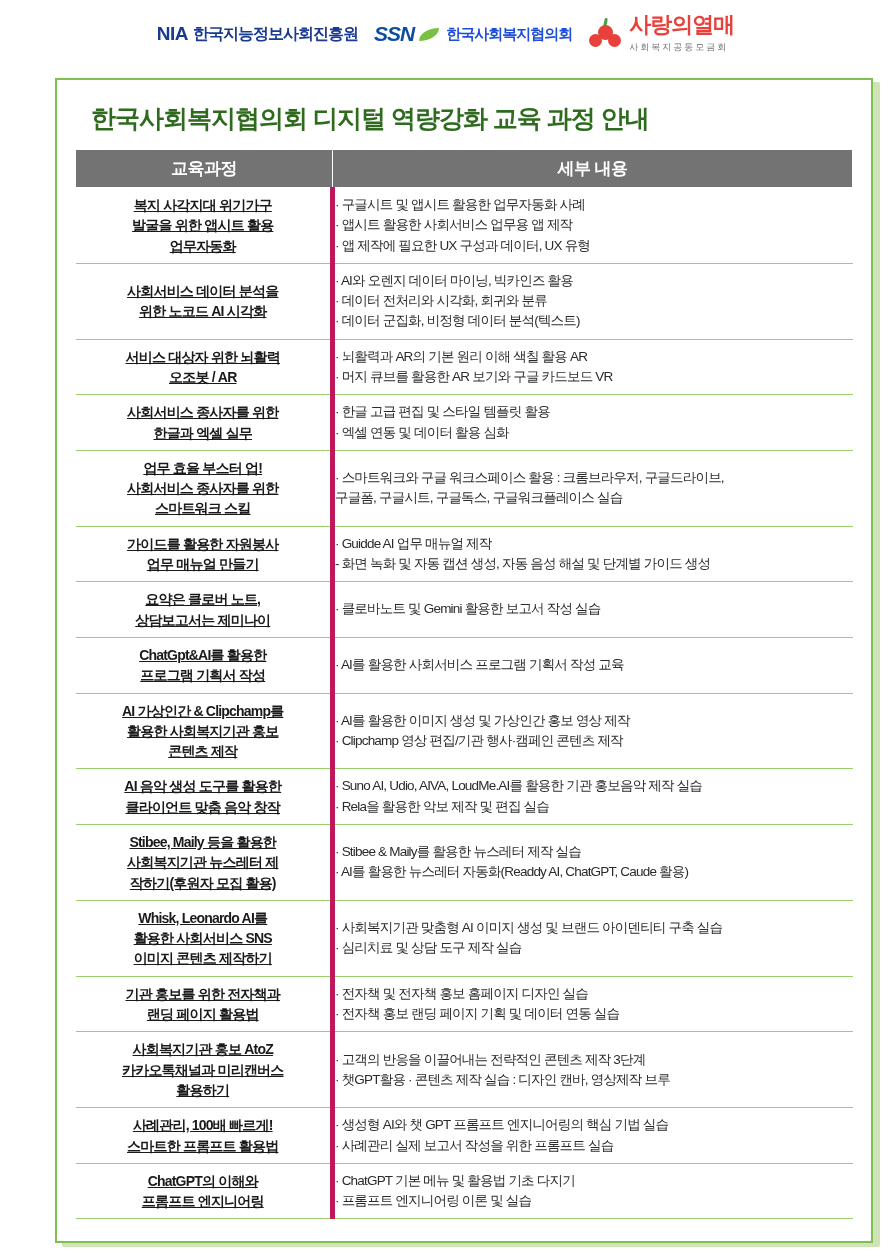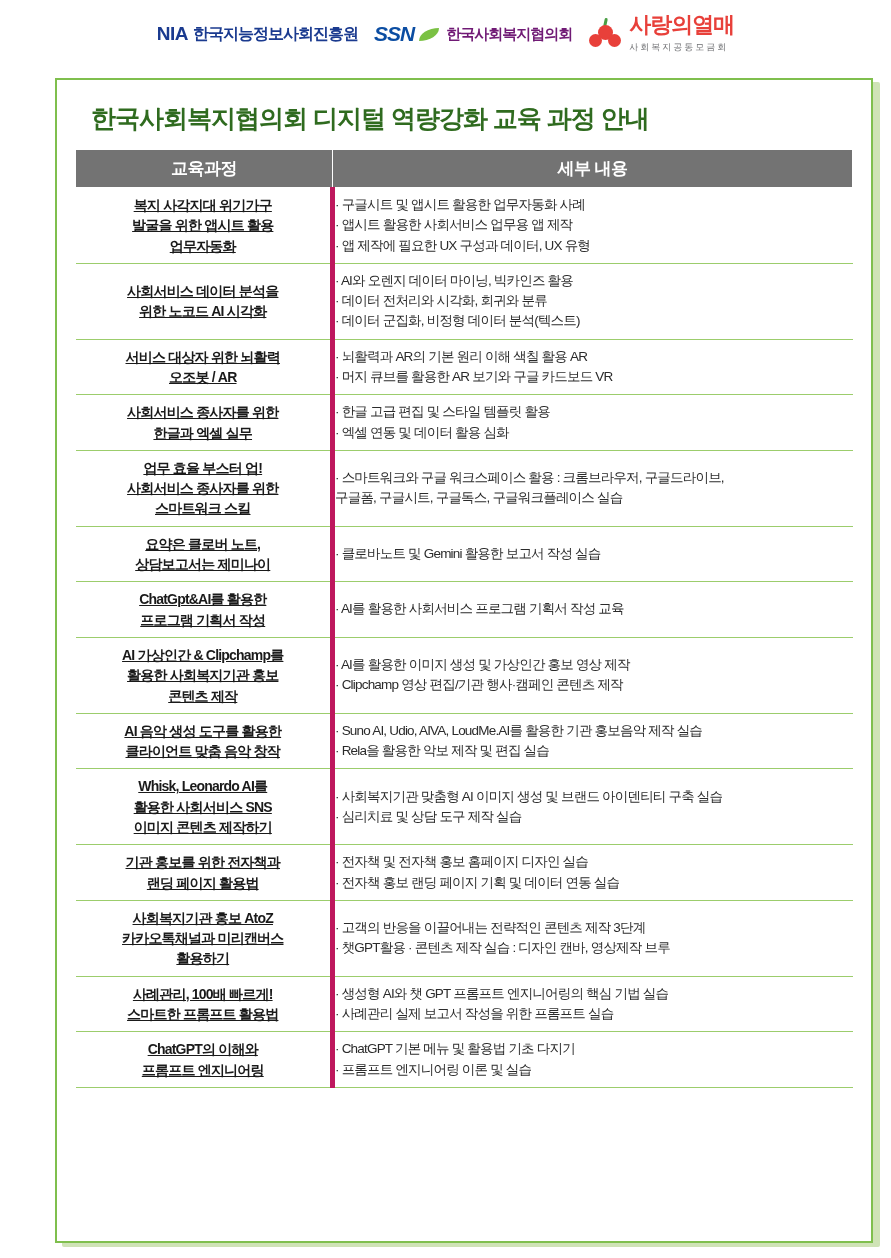--- a/index.html
+++ b/index.html
@@ -61,21 +61,21 @@
     content: "";
     position: absolute;
     left: 0; top: 2px;
     width: 20px; height: 13px;
     background: #7ac143;
     border-radius: 100% 0 100% 0;
   }
   .logo-ssn .ssn-text {
     font-size: 15px;
     font-weight: bold;
-    color: #701a75;
+    color: #1d4ed8;
     letter-spacing: -1px;
   }
   .logo-fruit .fruit-mark {
     width: 36px; height: 34px;
     position: relative;
     display: inline-block;
   }
   .logo-fruit .fruit-mark .berry {
     position: absolute;
     border-radius: 50%;
@@ -272,20 +272,30 @@
             <span class="detail-line">사회서비스 종사자를 위한</span>
             <span class="detail-line">스마트워크 스킬</span>
           </td>
           <td class="c-detail">
             <span class="detail-line">· 스마트워크와 구글 워크스페이스 활용 : 크롬브라우저, 구글드라이브,</span>
             <span class="detail-line">  구글폼, 구글시트, 구글독스, 구글워크플레이스 실습</span>
           </td>
         </tr>
         <tr>
           <td class="c-name">
+            <span class="detail-line">가이드를 활용한 자원봉사</span>
+            <span class="detail-line">업무 매뉴얼 만들기</span>
+          </td>
+          <td class="c-detail">
+            <span class="detail-line">· Guidde AI 업무 매뉴얼 제작</span>
+            <span class="detail-line">- 화면 녹화 및 자동 캡션 생성, 자동 음성 해설 및 단계별 가이드 생성</span>
+          </td>
+        </tr>
+        <tr>
+          <td class="c-name">
             <span class="detail-line">요약은 클로버 노트,</span>
             <span class="detail-line">상담보고서는 제미나이</span>
           </td>
           <td class="c-detail">
             <span class="detail-line">· 클로바노트 및 Gemini 활용한 보고서 작성 실습</span>
           </td>
         </tr>
         <tr>
           <td class="c-name">
             <span class="detail-line">ChatGpt&amp;AI를 활용한</span>
@@ -311,20 +321,31 @@
             <span class="detail-line">AI 음악 생성 도구를 활용한</span>
             <span class="detail-line">클라이언트 맞춤 음악 창작</span>
           </td>
           <td class="c-detail">
             <span class="detail-line">· Suno AI, Udio, AIVA, LoudMe.AI를 활용한 기관 홍보음악 제작 실습</span>
             <span class="detail-line">· Rela을 활용한 악보 제작 및 편집 실습</span>
           </td>
         </tr>
         <tr>
           <td class="c-name">
+            <span class="detail-line">Stibee, Maily 등을 활용한</span>
+            <span class="detail-line">사회복지기관 뉴스레터   제</span>
+            <span class="detail-line">작하기(후원자 모집 활용)</span>
+          </td>
+          <td class="c-detail">
+            <span class="detail-line">· Stibee &amp; Maily를 활용한 뉴스레터 제작 실습</span>
+            <span class="detail-line">· AI를 활용한 뉴스레터 자동화(Readdy AI, ChatGPT, Caude 활용)</span>
+          </td>
+        </tr>
+        <tr>
+          <td class="c-name">
             <span class="detail-line">Whisk, Leonardo AI를</span>
             <span class="detail-line">활용한 사회서비스 SNS</span>
             <span class="detail-line">이미지 콘텐츠 제작하기</span>
           </td>
           <td class="c-detail">
             <span class="detail-line">· 사회복지기관 맞춤형 AI 이미지 생성 및 브랜드 아이덴티티 구축 실습</span>
             <span class="detail-line">· 심리치료 및 상담 도구 제작 실습</span>
           </td>
         </tr>
         <tr>

